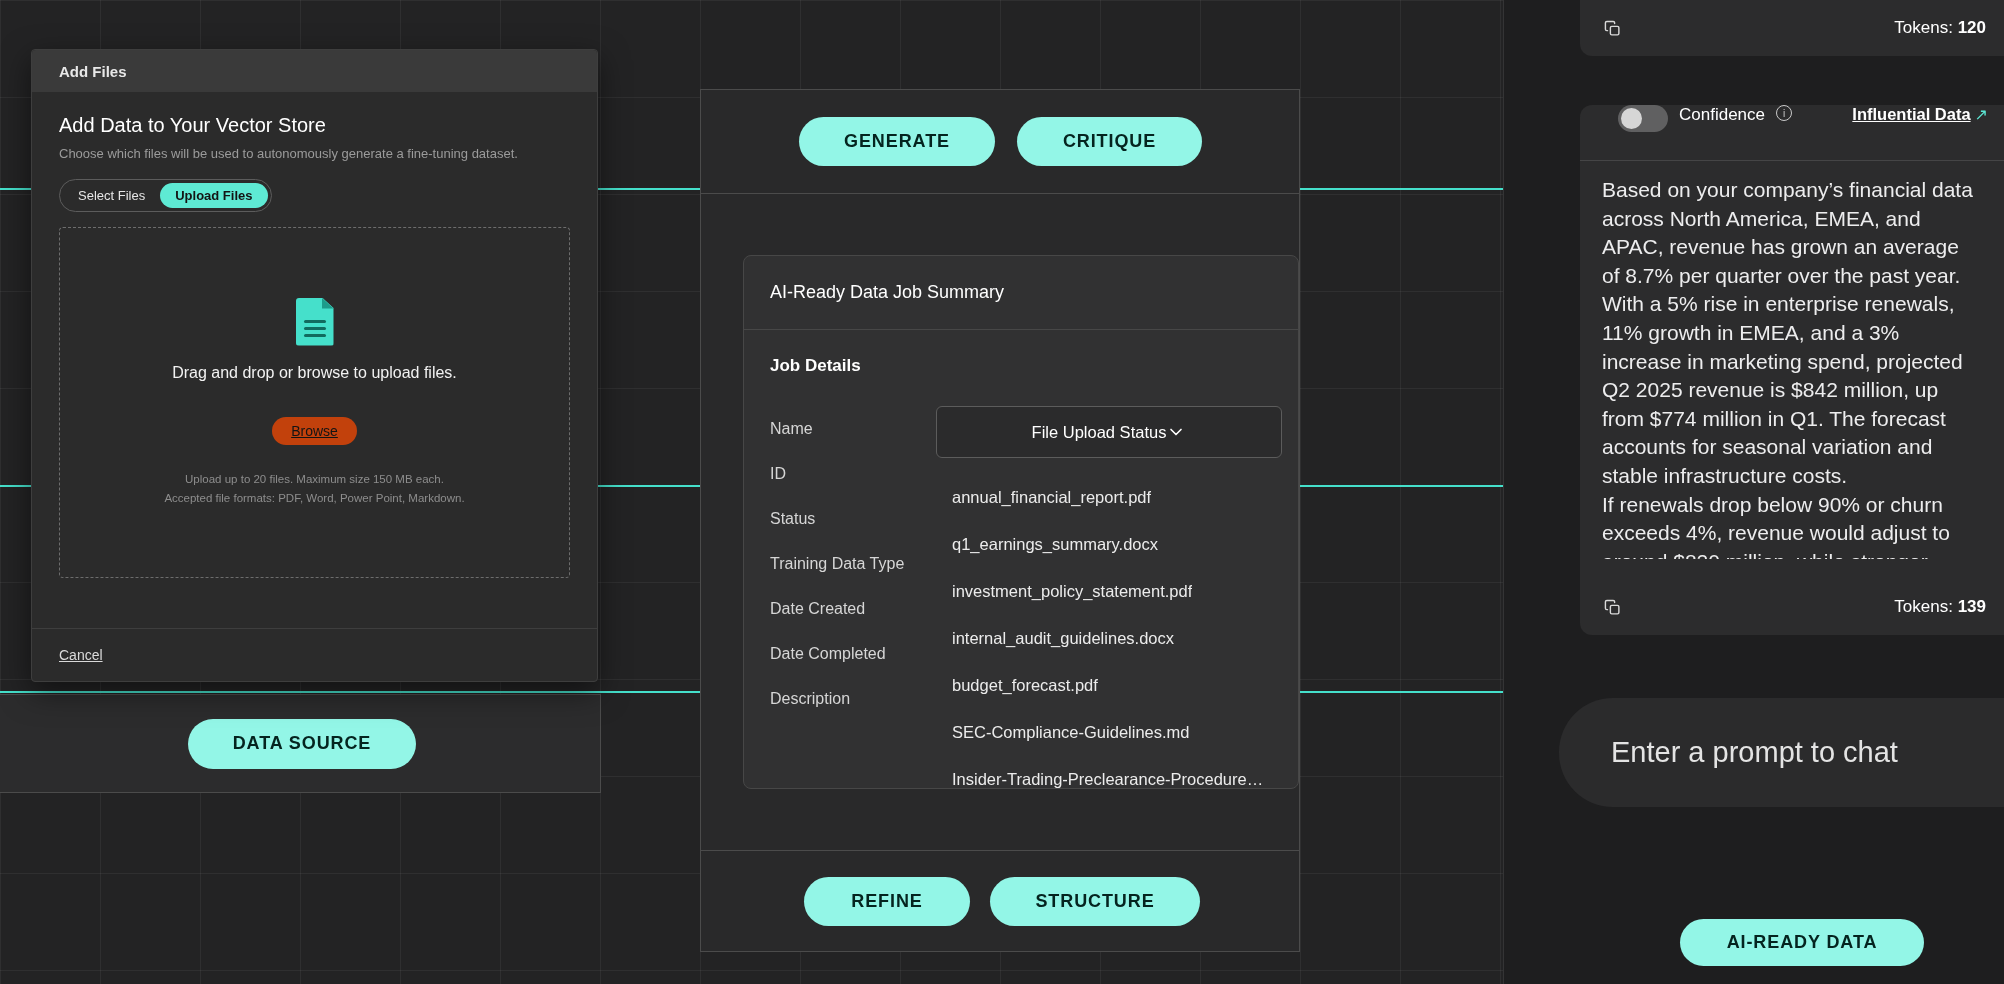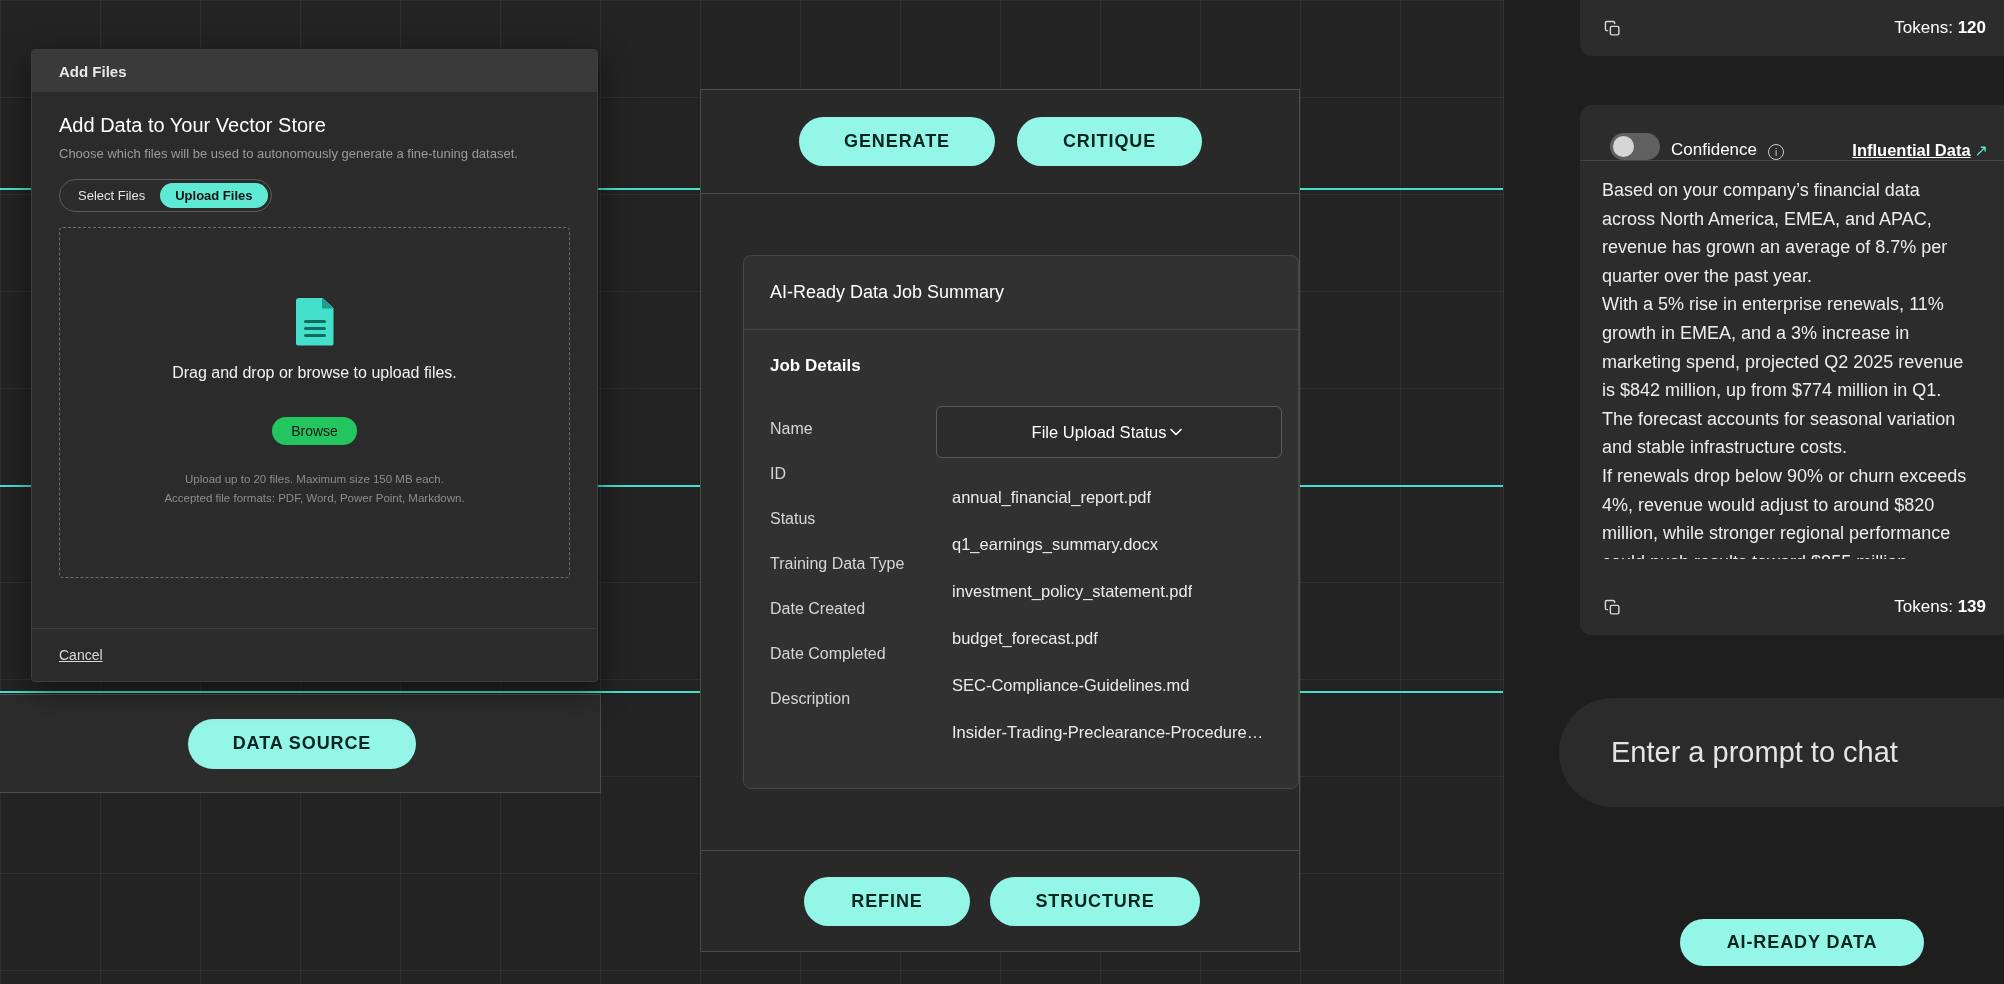--- a/index.html
+++ b/index.html
@@ -37,22 +37,22 @@
     border:none; font-family:"Liberation Sans", sans-serif; cursor:pointer; }
   .tab.active { background:#5eead4; color:#141414; font-weight:600; }
   .dropzone { margin-top:15px; height:351px; border:1px dashed #6d6d6d; border-radius:4px;
     display:flex; flex-direction:column; align-items:center; justify-content:center; }
   .doc-icon { width:38px; height:48px; position:relative; background:#45e0cb; border-radius:3px;
     clip-path:polygon(0 0, 70% 0, 100% 22%, 100% 100%, 0 100%); margin-bottom:18px; }
   .doc-icon .fold { position:absolute; right:0; top:0; width:12px; height:11px; background:#1d9c8b;
     clip-path:polygon(0 0, 100% 100%, 0 100%); }
   .doc-icon .ln { position:absolute; left:8px; right:8px; height:3px; background:#116b5f; border-radius:2px; }
   .dz-text { font-size:16px; font-weight:400; color:#f2f2f2; }
-  .browse-btn { margin-top:35px; background:#22c55e; color:#141414; font-size:14px; padding:6px 19px;
-    border-radius:999px; border:none; font-family:"Liberation Sans", sans-serif; cursor:pointer; }
+  .browse-btn { margin-top:35px; background:#c2410c; color:#141414; font-size:14px; padding:6px 19px;
+    border-radius:999px; border:none; font-family:"Liberation Sans", sans-serif; cursor:pointer;text-decoration:underline; }
   .dz-hint { margin-top:25px; font-size:11.5px; color:#8d8d8d; text-align:center; line-height:1.65; }
   .modal-footer { flex:0 0 53px; border-top:1px solid #3e3e3e; display:flex; align-items:center; padding:0 27px; }
   .cancel-link { font-size:14px; color:#dadada; text-decoration:underline; cursor:pointer; }
 
   
   .ds-node { position:absolute; left:-1px; top:694px; width:602px; height:99px; z-index:2;
     display:flex; align-items:center; }
   .ds-pill { margin-left:188px; width:228px; height:50px; }
 
   
@@ -89,33 +89,33 @@
 
   
   .tokens-bar { position:absolute; left:1580px; top:0; width:424px; height:56px; background:#2c2c2d;
     border-radius:0 0 0 12px; display:flex; align-items:center; padding:0 18px 0 24px; z-index:2; }
   .tokens-text { margin-left:auto; font-size:17px; color:#ffffff; }
   .tokens-text b { font-weight:700; }
   .icon-btn { background:none; border:none; cursor:pointer; display:flex; align-items:center; padding:0; }
 
   .conf-card { position:absolute; left:1580px; top:105px; width:424px; height:530px; background:#2c2c2d;
     border-radius:12px 0 0 12px; display:flex; flex-direction:column; z-index:2; }
-  .conf-header { flex:0 0 56px; display:flex; align-items:flex-end; gap:11px; padding:0 16px 0 30px;
+  .conf-header { flex:0 0 56px; display:flex; align-items:flex-start; gap:11px; padding:0 16px 0 38px;
     border-bottom:1px solid #454546; }
   .toggle { width:50px; height:27px; border-radius:14px; background:#606061; position:relative;
     border:none; cursor:pointer; flex:0 0 50px; }
   .toggle .knob { position:absolute; left:3px; top:3px; width:21px; height:21px; border-radius:50%;
     background:#d6d6d6; }
   .conf-label { font-size:17px; color:#ffffff; }
   .info-icon { width:16px; height:16px; border:1.4px solid #c9c9c9; border-radius:50%; color:#c9c9c9;
     font-size:10px; display:flex; align-items:center; justify-content:center; font-style:normal; }
   .conf-link { margin-left:auto; display:flex; align-items:center; gap:4px; cursor:pointer; }
   .conf-link .txt { font-size:16.5px; color:#ffffff; text-decoration:underline; font-weight:600; }
   .conf-link .arrow { color:#5ce8d4; font-size:16px; }
-  .conf-text { padding:15px 31px 0 22px; font-size:18px; line-height:28.6px; color:#ededee;
+  .conf-text { padding:15px 31px 0 22px; font-size:21px; line-height:28.6px; color:#ededee;
     height:398px; overflow:hidden; }
   .conf-text p { margin:0; }
   .conf-footer { margin-top:auto; display:flex; align-items:center; padding:0 18px 0 24px; height:56px; }
 
   .chat-input { position:absolute; left:1559px; top:698px; width:445px; height:109px; background:#2b2b2c;
     border-radius:54px 0 0 54px; display:flex; align-items:center; padding-left:52px; z-index:2;
     font-size:29px; color:#e4e4e4; cursor:text; }
 
   .ai-ready-pill { position:absolute; left:1680px; top:919px; width:244px; height:47px; z-index:2; }
 
@@ -198,20 +198,23 @@
                 <div class="file-item">
                     <span>annual_financial_report.pdf</span>
                   </div>
                 <div class="file-item">
                     <span>q1_earnings_summary.docx</span>
                   </div>
                 <div class="file-item">
                     <span>investment_policy_statement.pdf</span>
                   </div>
                 <div class="file-item">
+                    <span>internal_audit_guidelines.docx</span>
+                  </div>
+                <div class="file-item">
                     <span>budget_forecast.pdf</span>
                   </div>
                 <div class="file-item">
                     <span>SEC-Compliance-Guidelines.md</span>
                   </div>
                 <div class="file-item">
                     <span>Insider-Trading-Preclearance-Procedures....</span>
                   </div>
               </div>
             </div>

